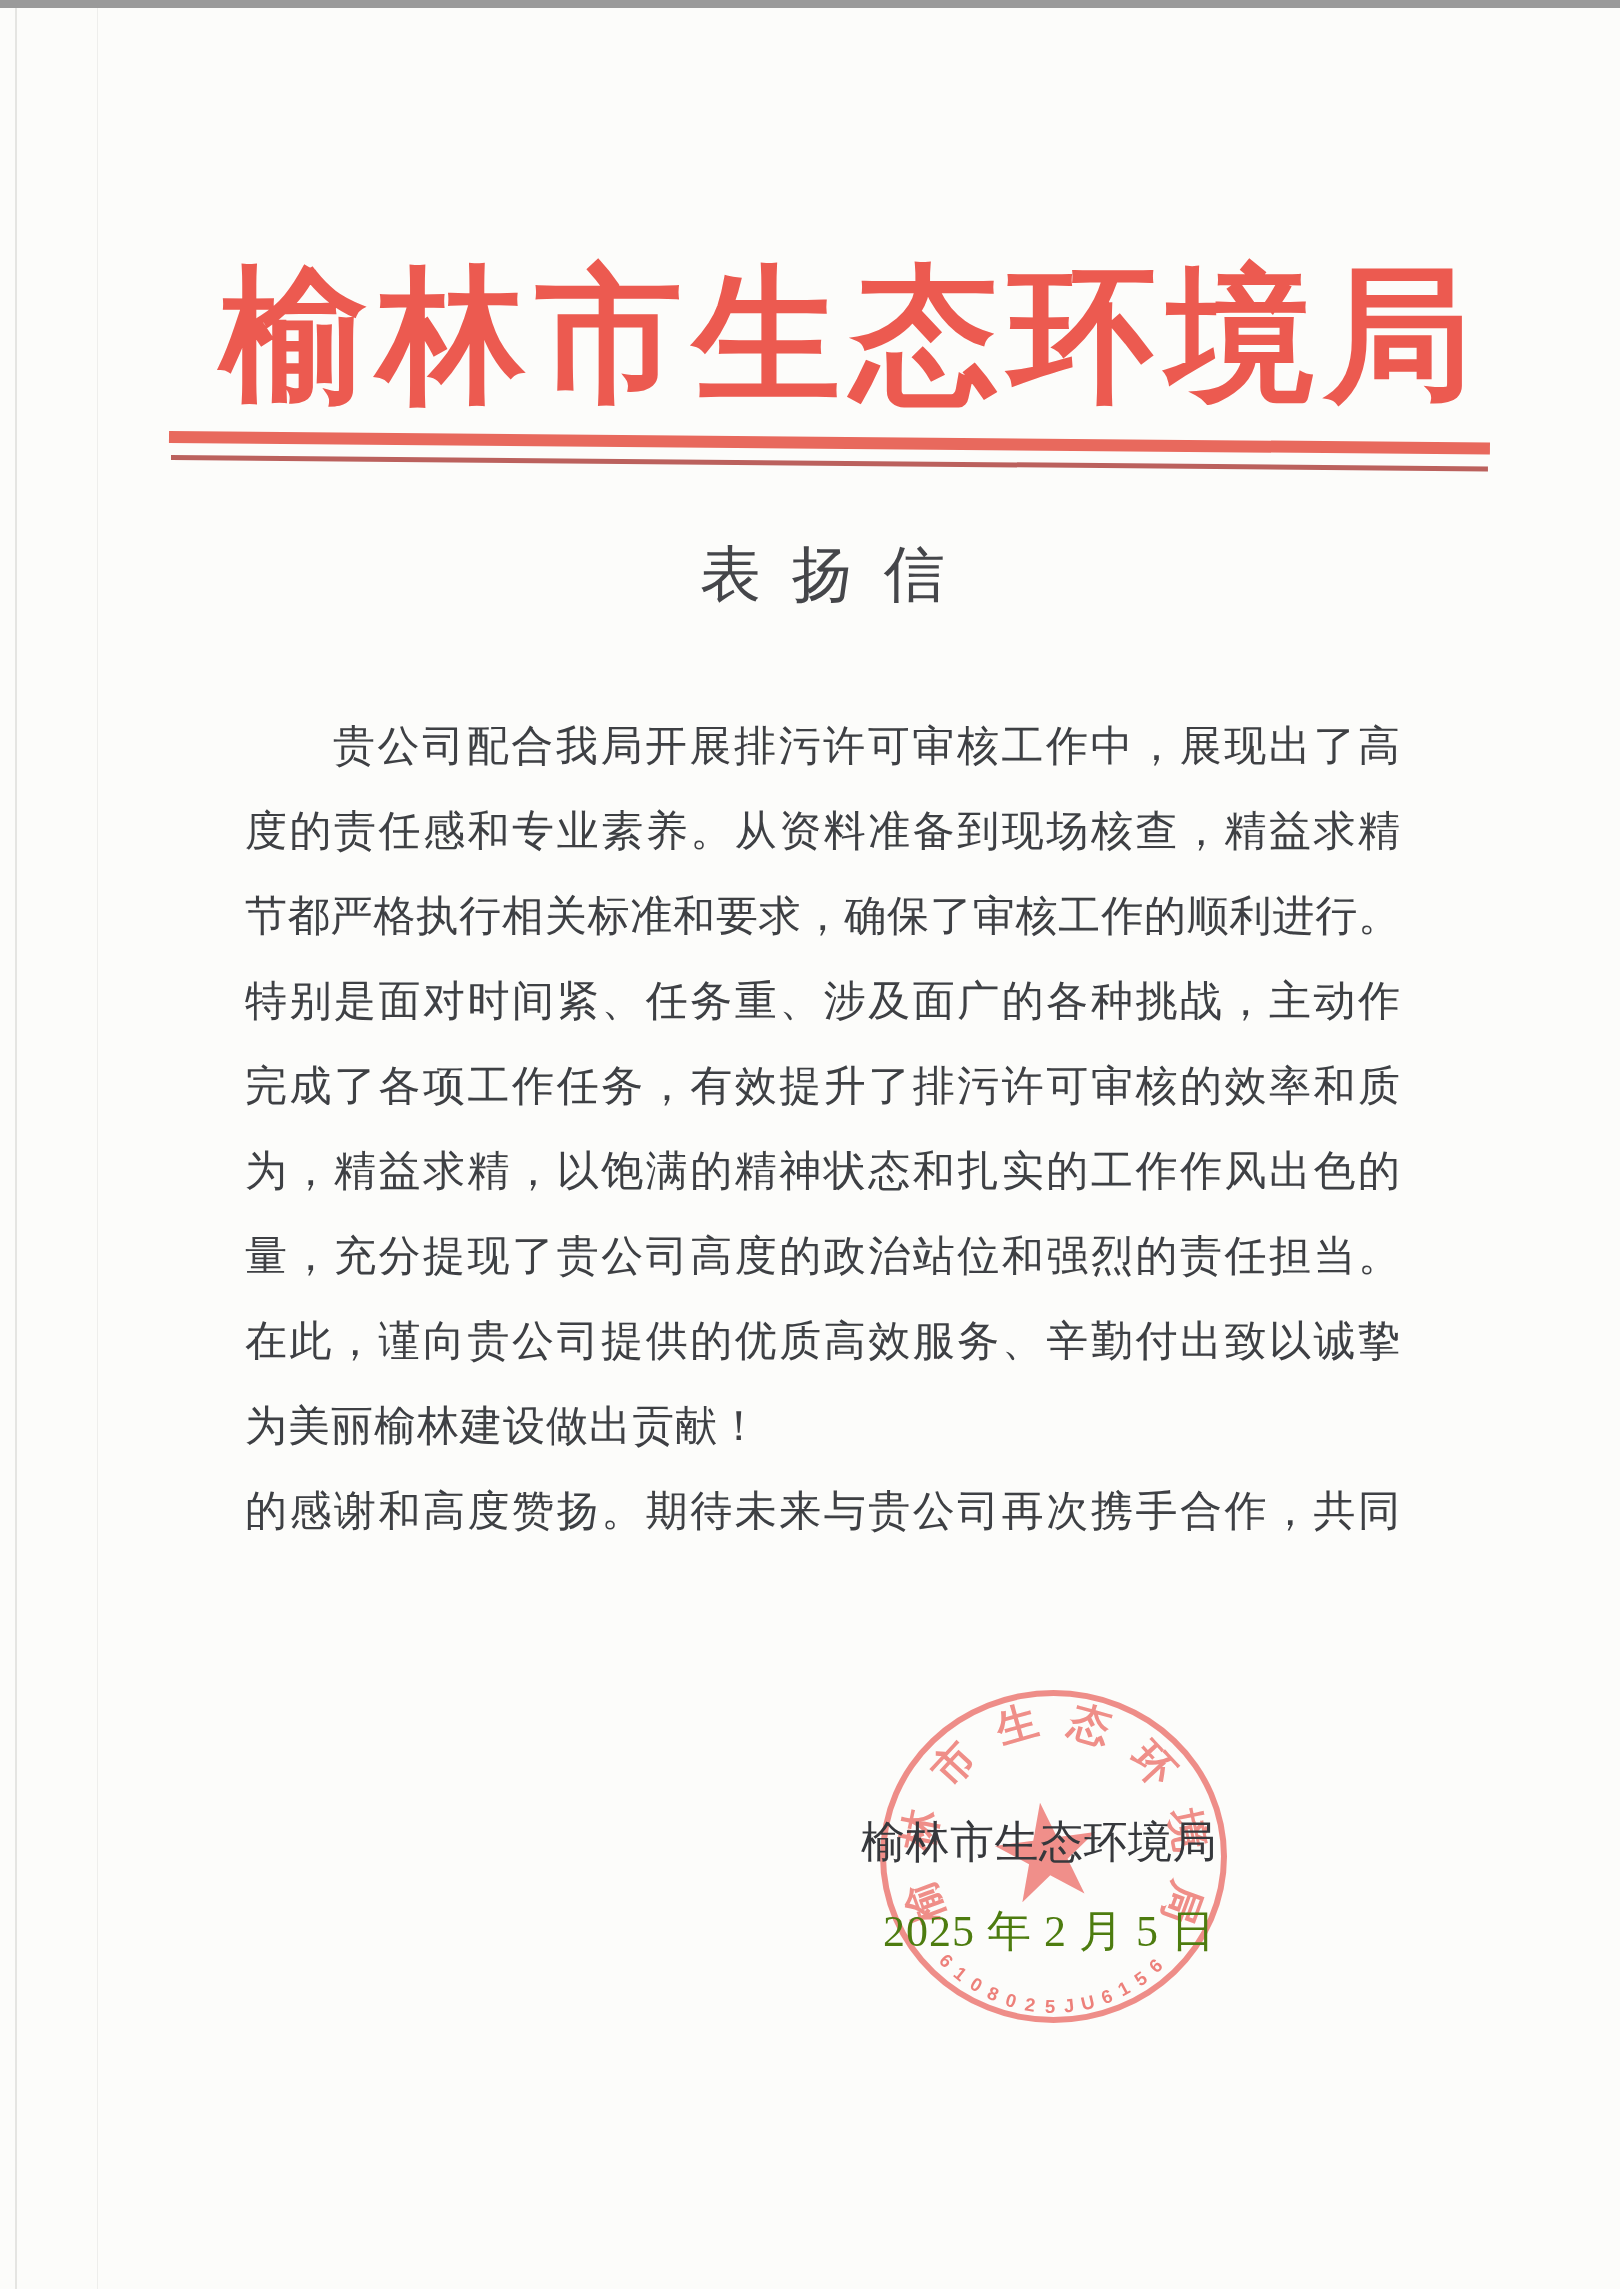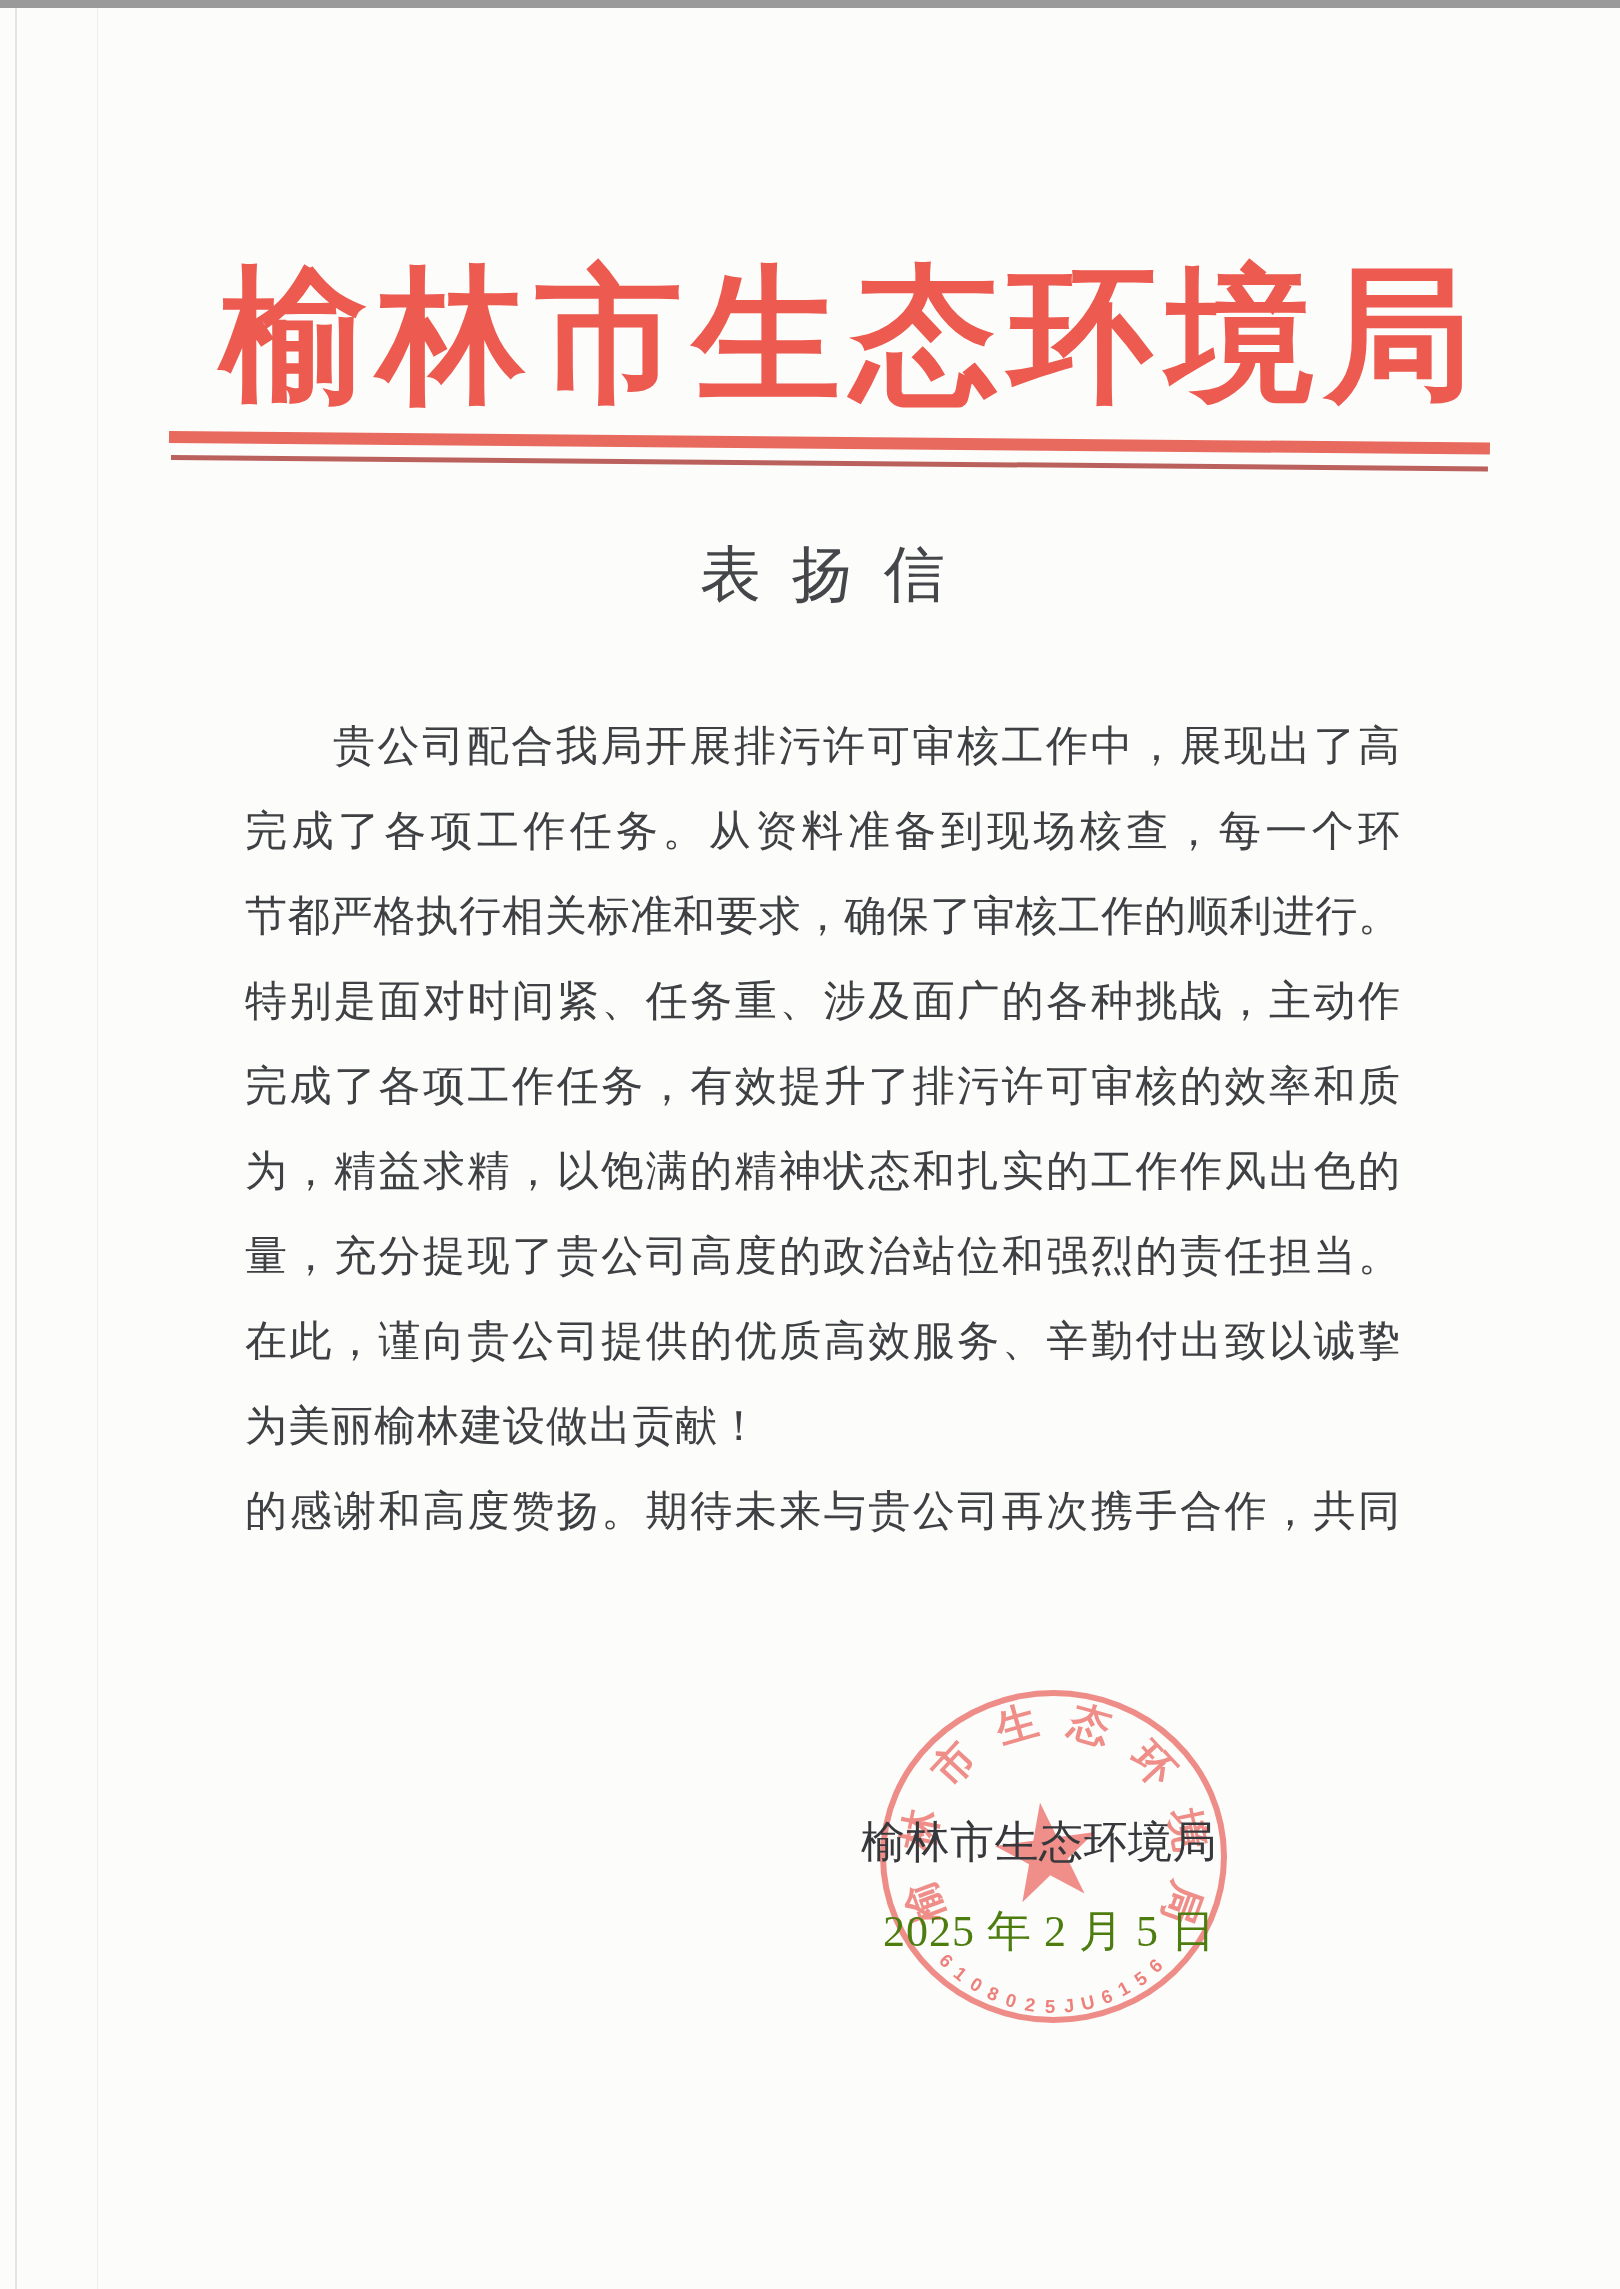--- a/index.html
+++ b/index.html
@@ -90,21 +90,21 @@
 
   <div class="letterhead">榆林市生态环境局</div>
 
   <div class="rule rule-top-thick"></div>
   <div class="rule rule-top-thin"></div>
 
   <div class="doc-title">表 扬 信</div>
 
   <div class="letter-body">
     <div class="bline jfull indent">贵公司配合我局开展排污许可审核工作中，展现出了高</div>
-    <div class="bline jfull">完成了各项工作任务。从资料准备到现场核查，每一个环</div>
+    <div class="bline jfull">度的责任感和专业素养。从资料准备到现场核查，精益求精</div>
     <div class="bline jfull">节都严格执行相关标准和要求，确保了审核工作的顺利进行。</div>
     <div class="bline jfull">特别是面对时间紧、任务重、涉及面广的各种挑战，主动作</div>
     <div class="bline jfull">完成了各项工作任务，有效提升了排污许可审核的效率和质</div>
     <div class="bline jfull">为，精益求精，以饱满的精神状态和扎实的工作作风出色的</div>
     <div class="bline jfull">量，充分提现了贵公司高度的政治站位和强烈的责任担当。</div>
     <div class="bline jfull">在此，谨向贵公司提供的优质高效服务、辛勤付出致以诚挚</div>
     <div class="bline">为美丽榆林建设做出贡献！</div>
     <div class="bline jfull">的感谢和高度赞扬。期待未来与贵公司再次携手合作，共同</div>
   </div>
 

